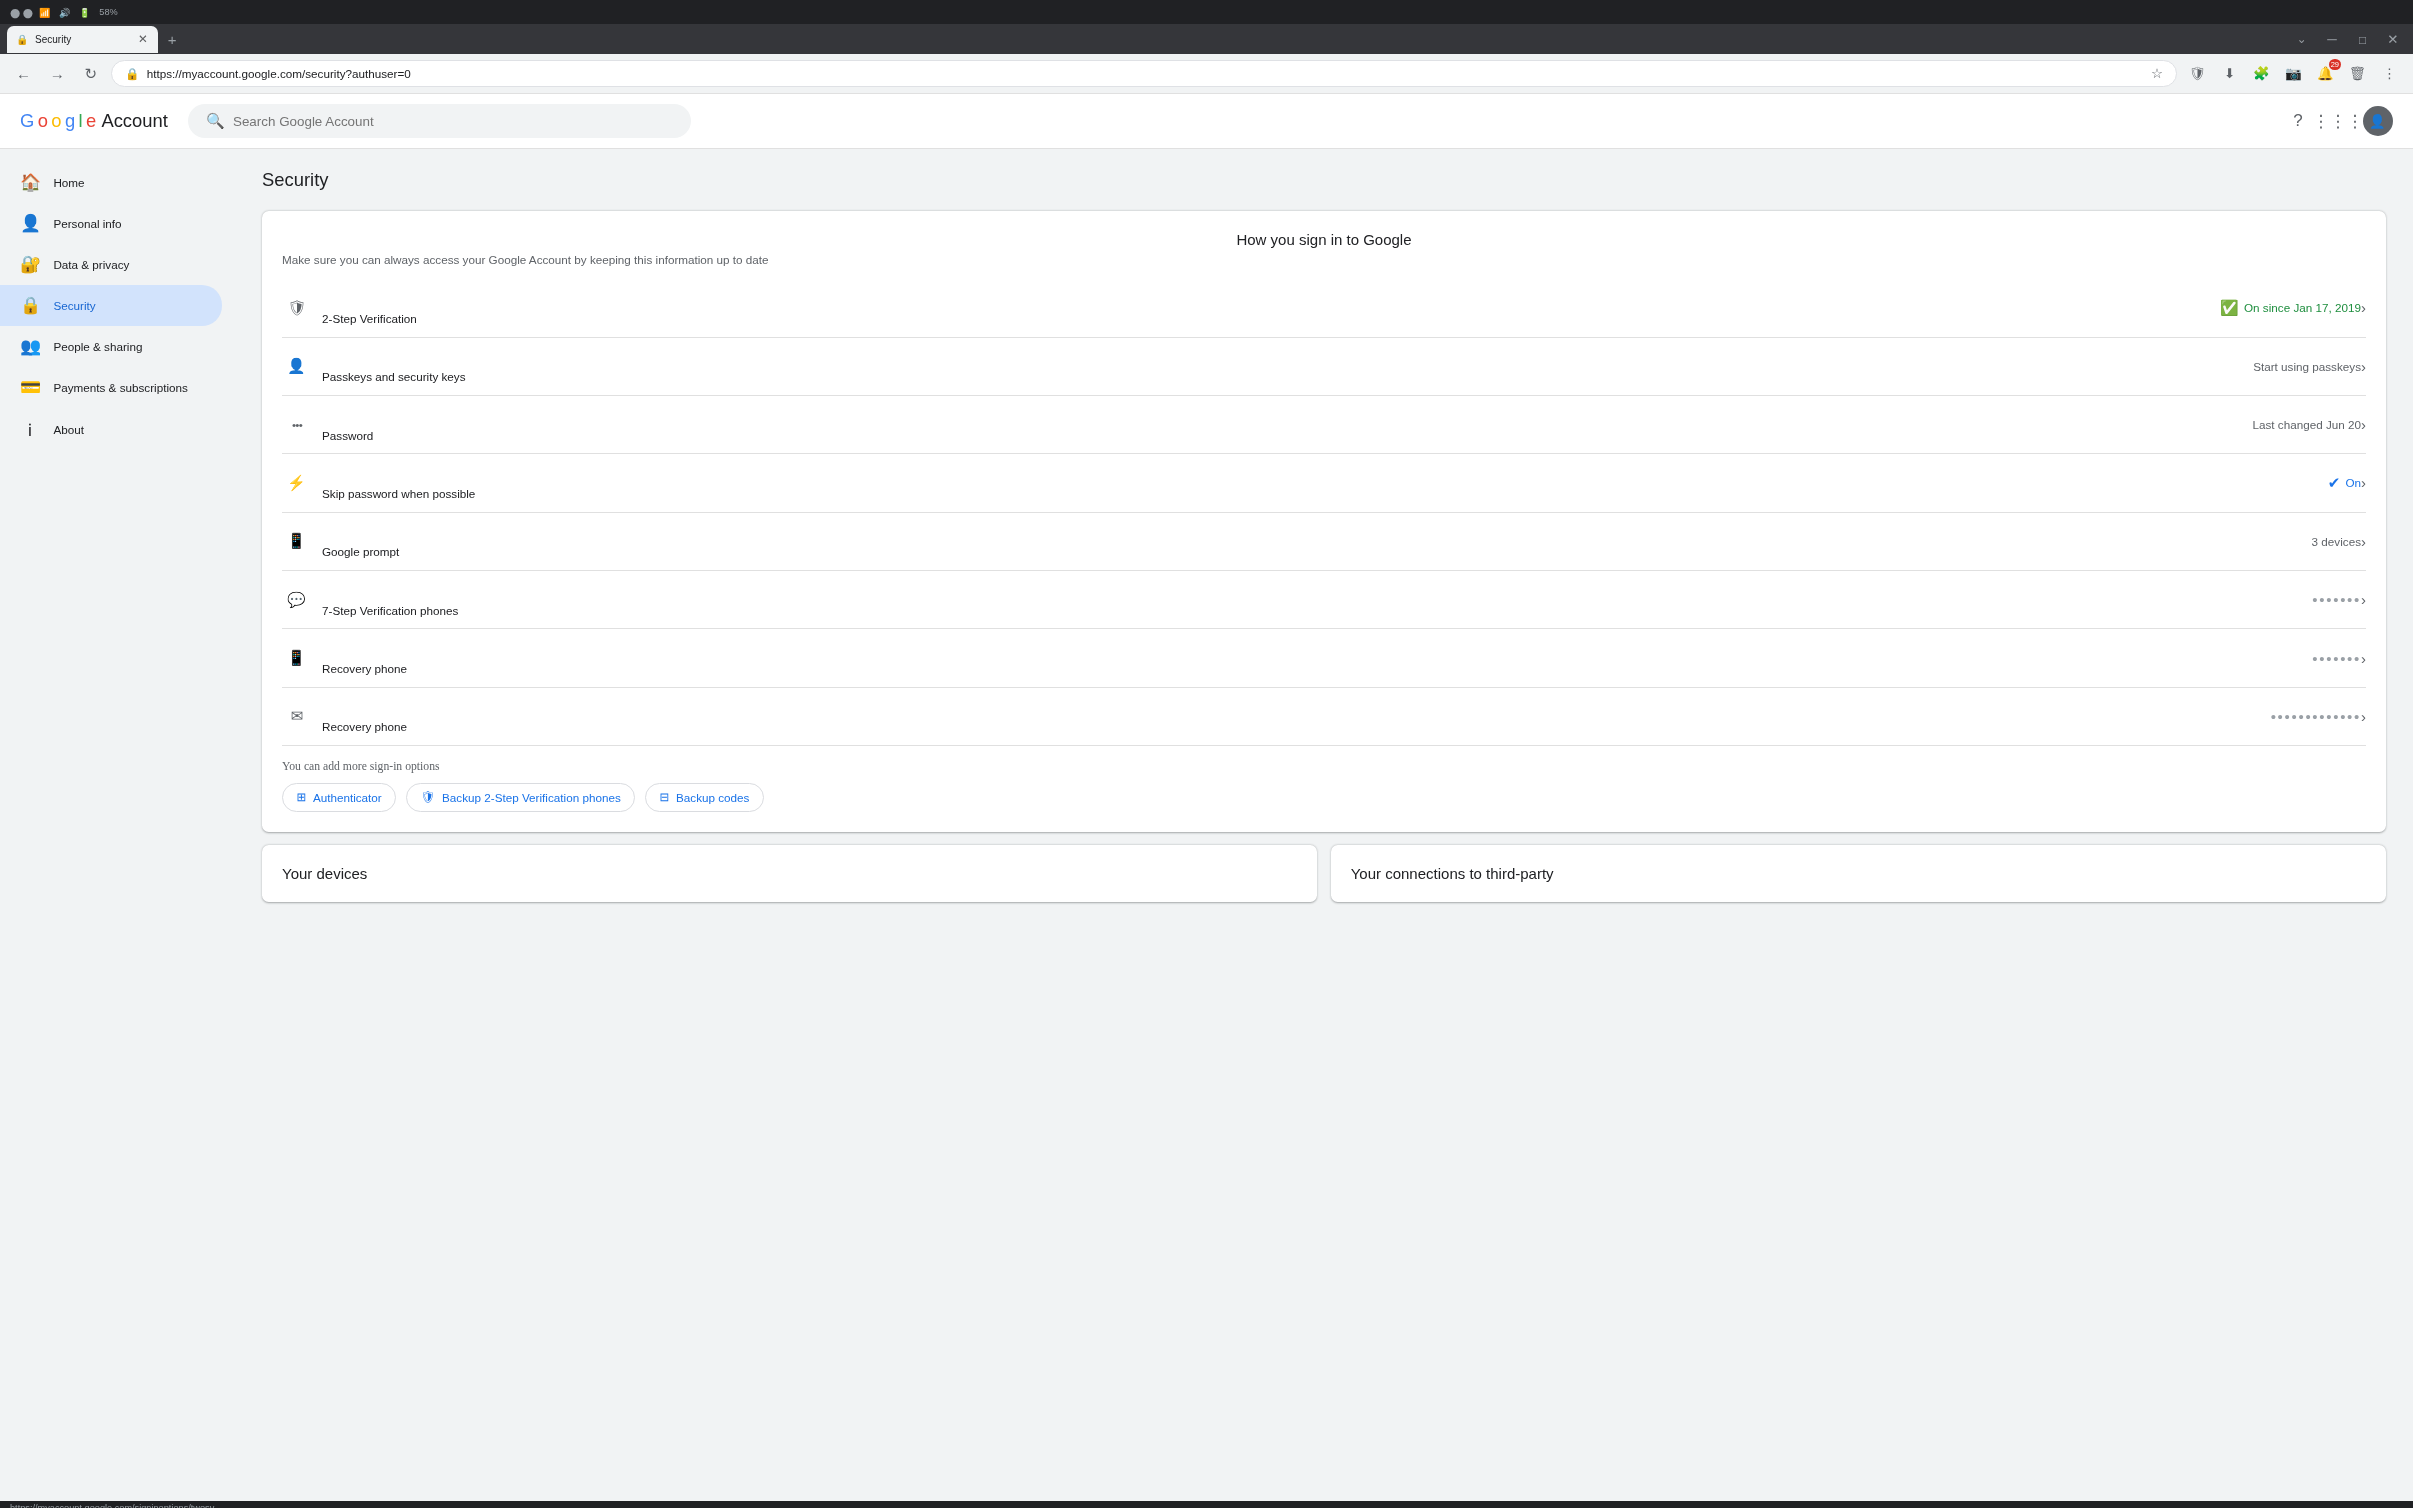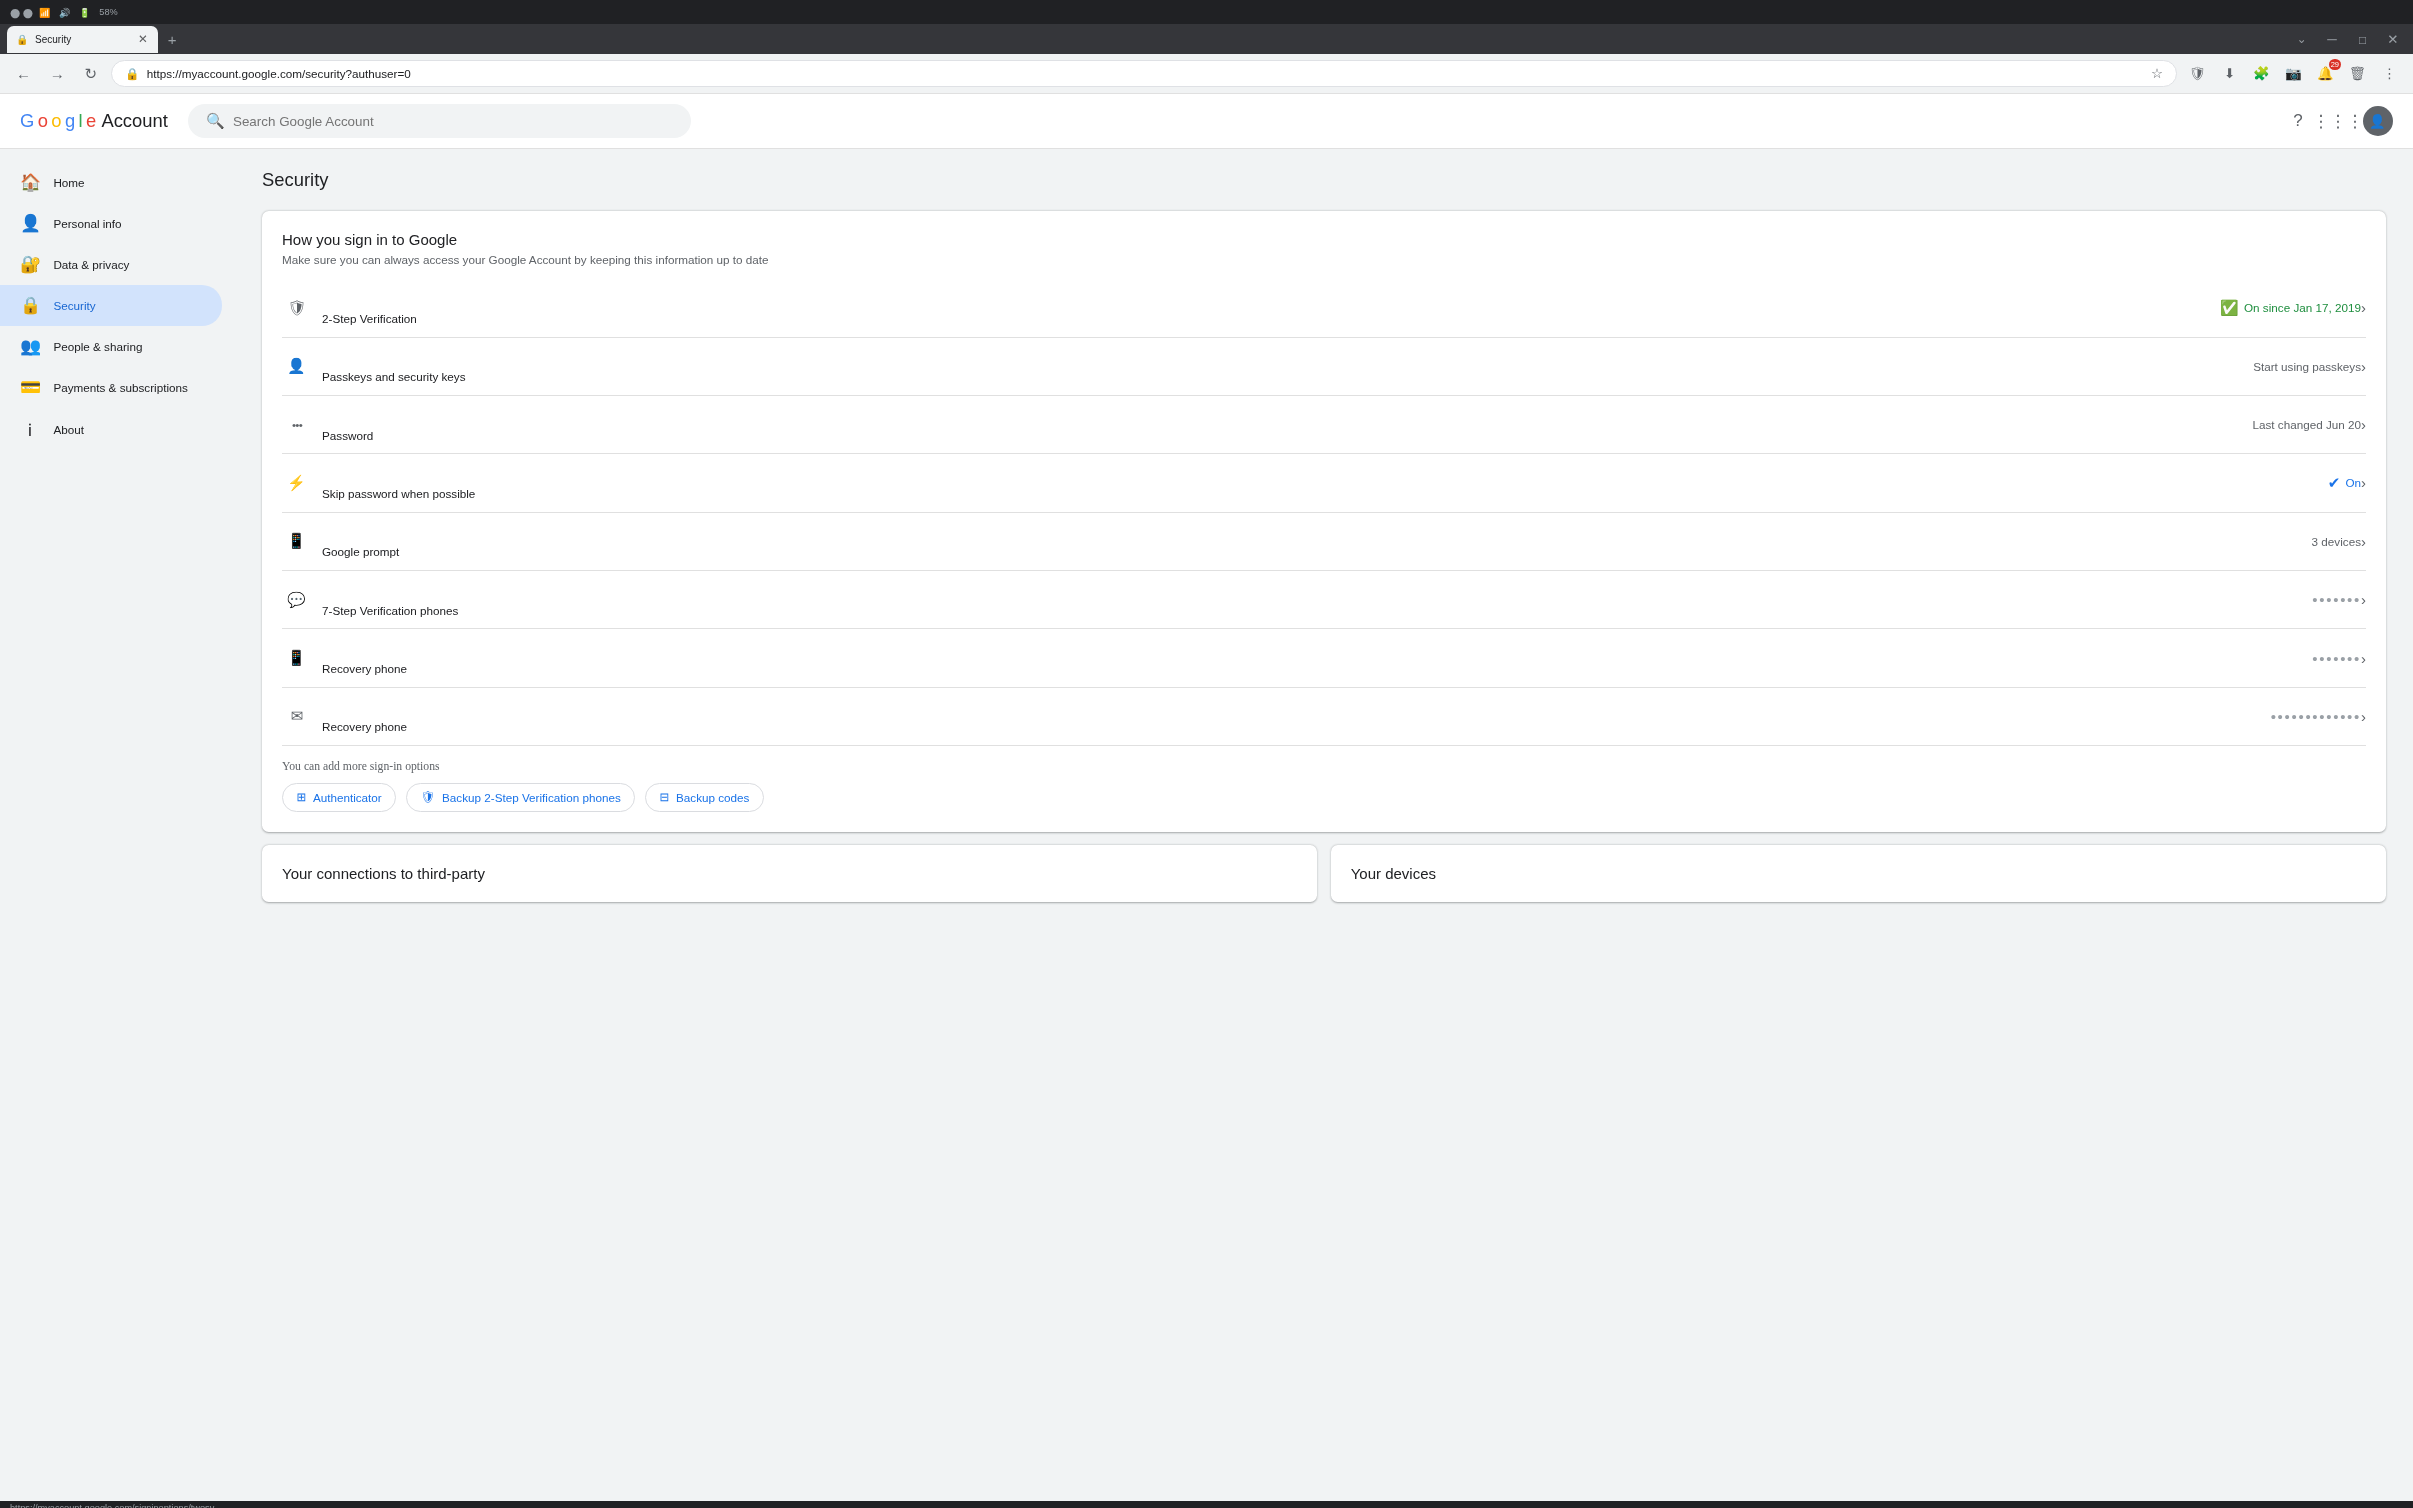--- a/index.html
+++ b/index.html
@@ -55,21 +55,21 @@
     .sidebar-item { display: flex; align-items: center; padding: 10px 20px; gap: 13.4px; cursor: pointer; border-radius: 0 20px 20px 0; margin-right: 13.4px; font-size: 11.7px; color: #202124; }
     .sidebar-item.active { background: #d2e3fc; color: #1967d2; }
     .sidebar-item .icon { font-size: 17px; width: 20px; text-align: center; }
     .sidebar-label { font-size: 11.7px; }
 
     
     .main { flex: 1; padding: 20px 27px; overflow-y: auto; }
     .page-title { font-size: 18.4px; font-weight: 400; color: #202124; margin-bottom: 20px; }
 
     .card { background: white; border-radius: 6.7px; padding: 20px; margin-bottom: 13.4px; box-shadow: 0 0.8px 1.7px rgba(60,64,67,0.3), 0 0.8px 2.5px rgba(60,64,67,0.15); }
-    .card-title { font-size: 15px; font-weight: 400; color: #202124; margin-bottom: 5px; }
+    .card-title { font-size: 15px; font-weight: 400; color: #202124; margin-bottom: 5px; text-align: center; }
     .card-subtitle { font-size: 11.7px; color: #5f6368; margin-bottom: 13.4px; }
 
     .sign-in-row { display: flex; align-items: center; padding: 11.7px 0; border-bottom: 0.8px solid #e0e0e0; cursor: pointer; }
     .sign-in-row:last-of-type { border-bottom: none; }
     .row-icon { width: 30px; display: flex; align-items: center; justify-content: center; color: #5f6368; font-size: 15px; flex-shrink: 0; }
     .row-label { flex: 1; font-size: 11.7px; color: #202124; padding-left: 10px; margin-top: 21px; }
     .row-value { font-size: 11.7px; color: #5f6368; display: flex; align-items: center; gap: 6.7px; }
     .row-chevron { color: #5f6368; font-size: 15px; }
     .status-on { color: #1e8e3e; display: flex; align-items: center; gap: 5px; }
     .status-on-blue { color: #1a73e8; display: flex; align-items: center; gap: 5px; }
@@ -297,24 +297,24 @@
           </button>
           <button class="outline-btn">
             <span>⊟</span>
             <span>Backup codes</span>
           </button>
         </div>
       </div>
 
       <div class="bottom-cards">
         <div class="bottom-card">
+          <h2 class="bottom-card-title">Your devices</h2>
+        </div>
+        <div class="bottom-card">
           <h2 class="bottom-card-title">Your connections to third-party</h2>
-        </div>
-        <div class="bottom-card">
-          <h2 class="bottom-card-title">Your devices</h2>
         </div>
       </div>
     </main>
   </div>
 </div>
 
 <div class="status-bar">
   <span class="status-url">https://myaccount.google.com/signinoptions/twosv</span>
 </div>
 

